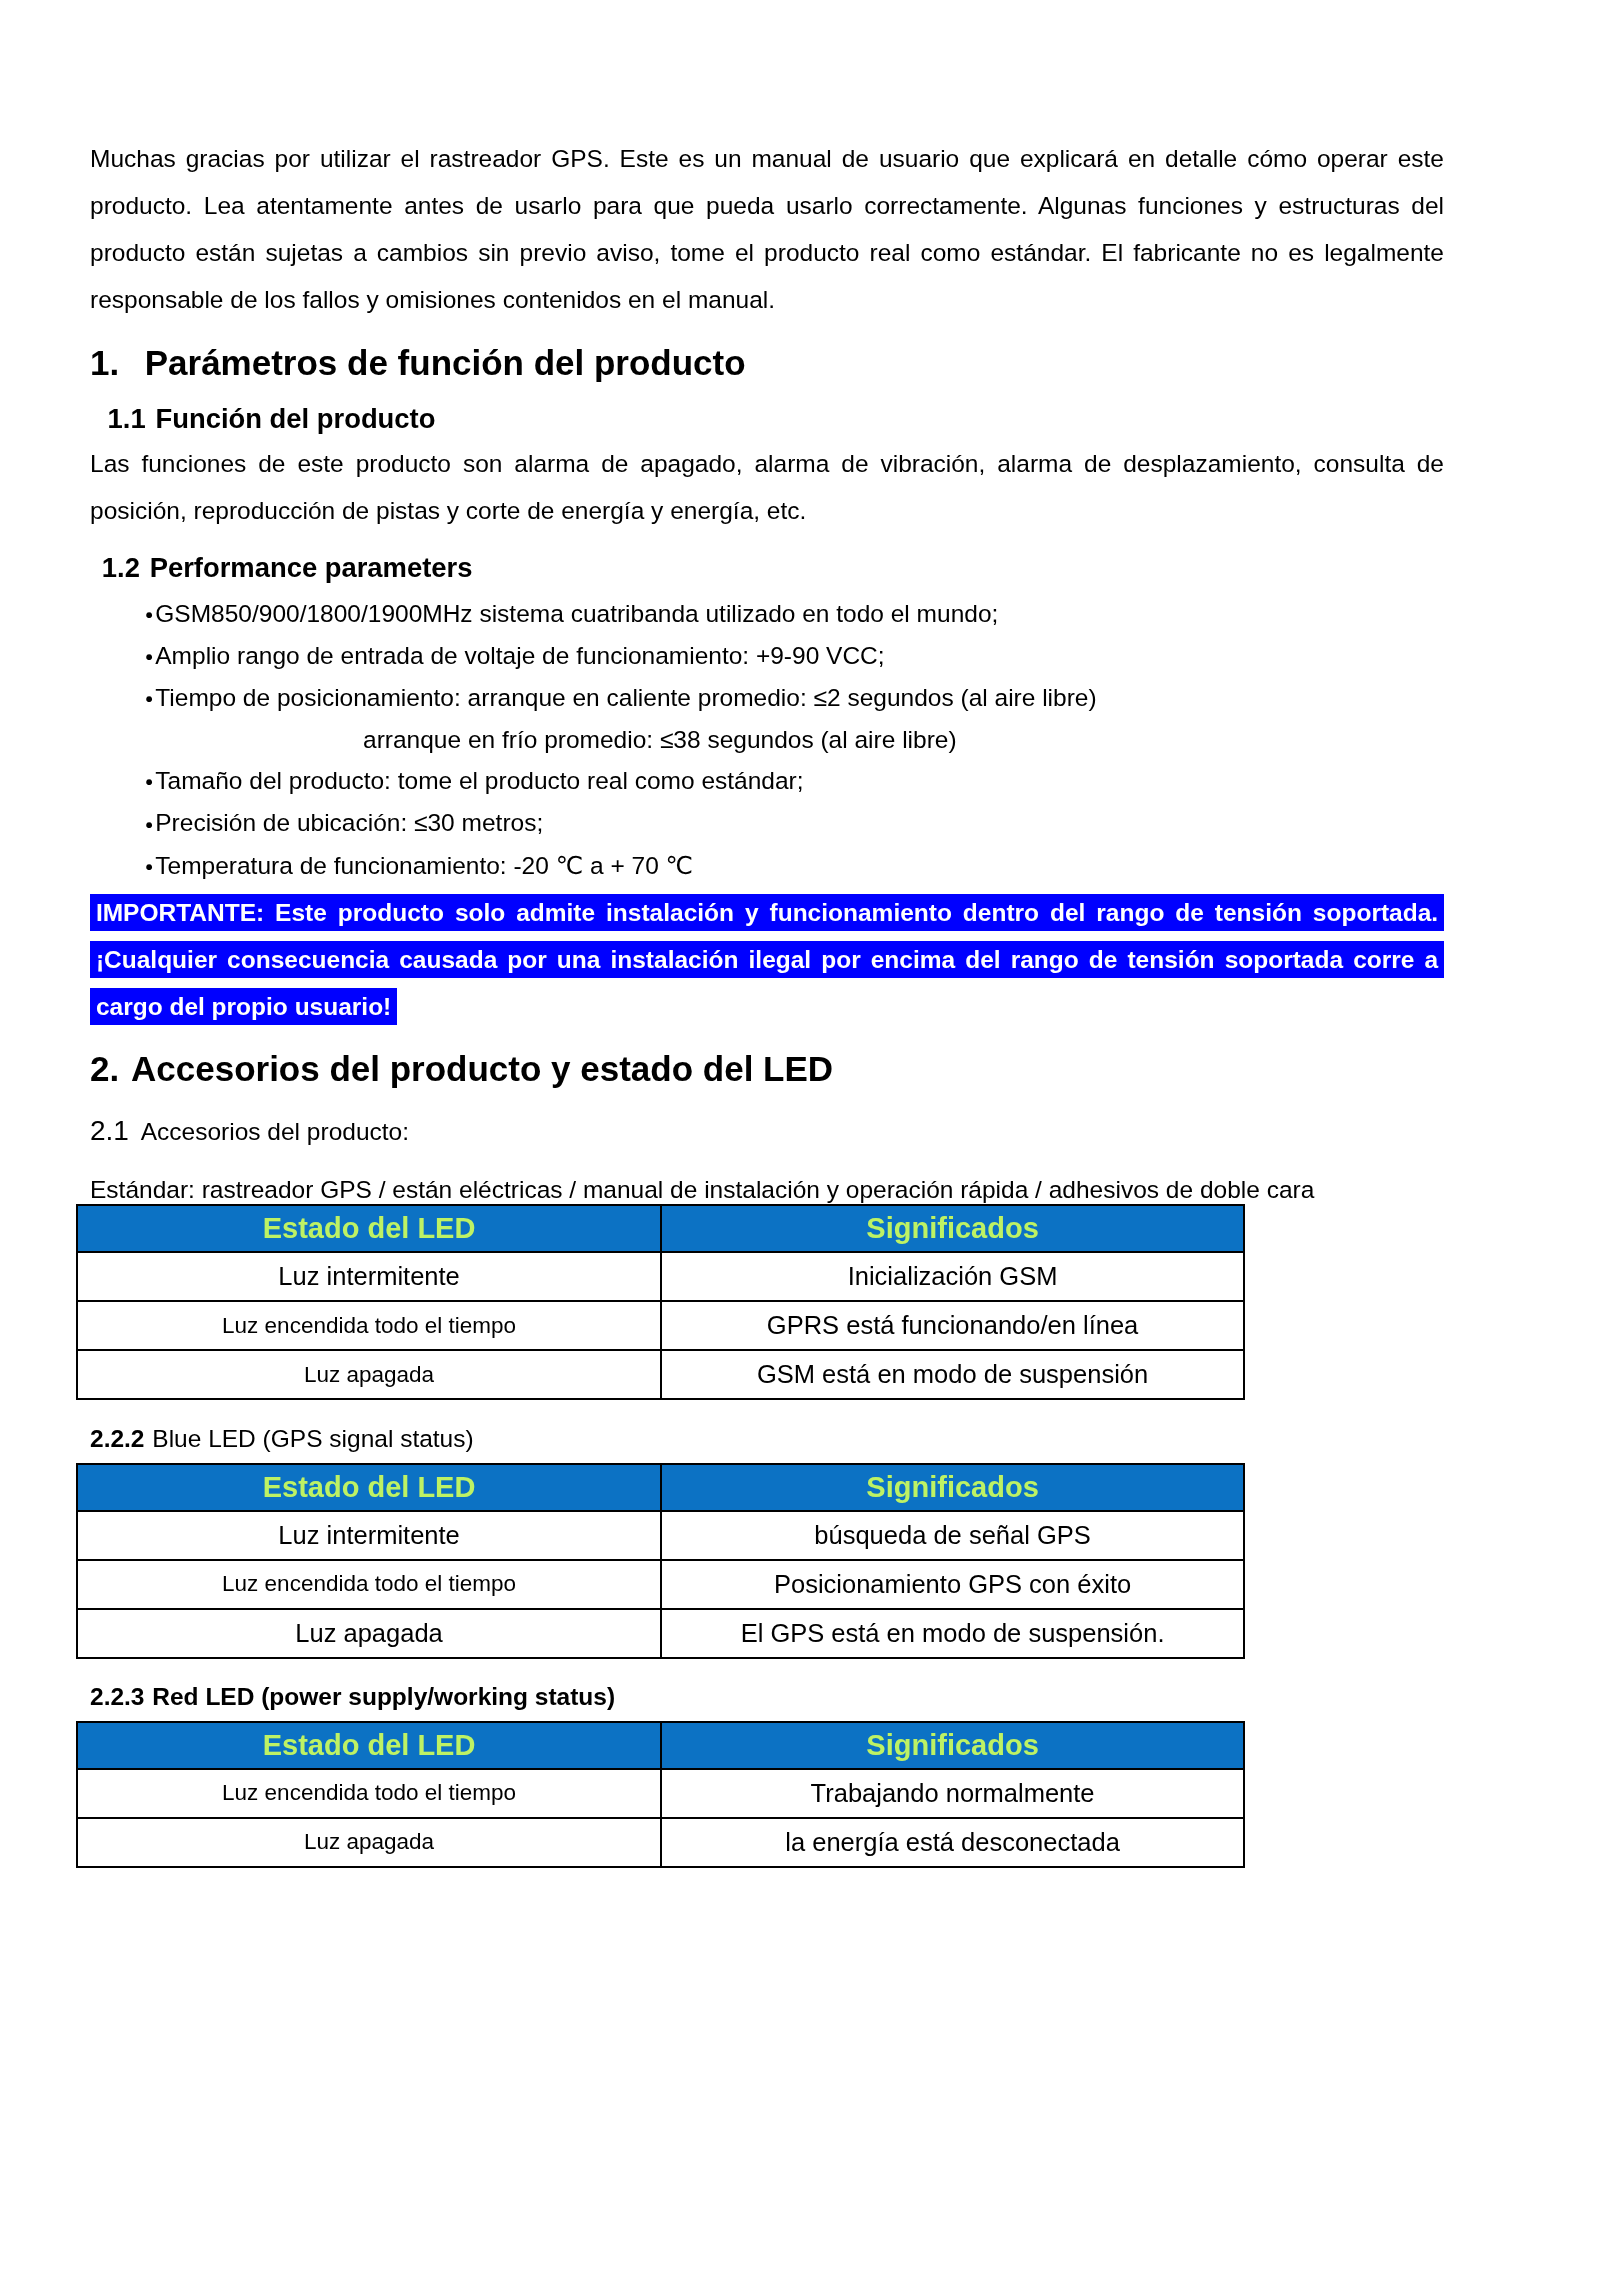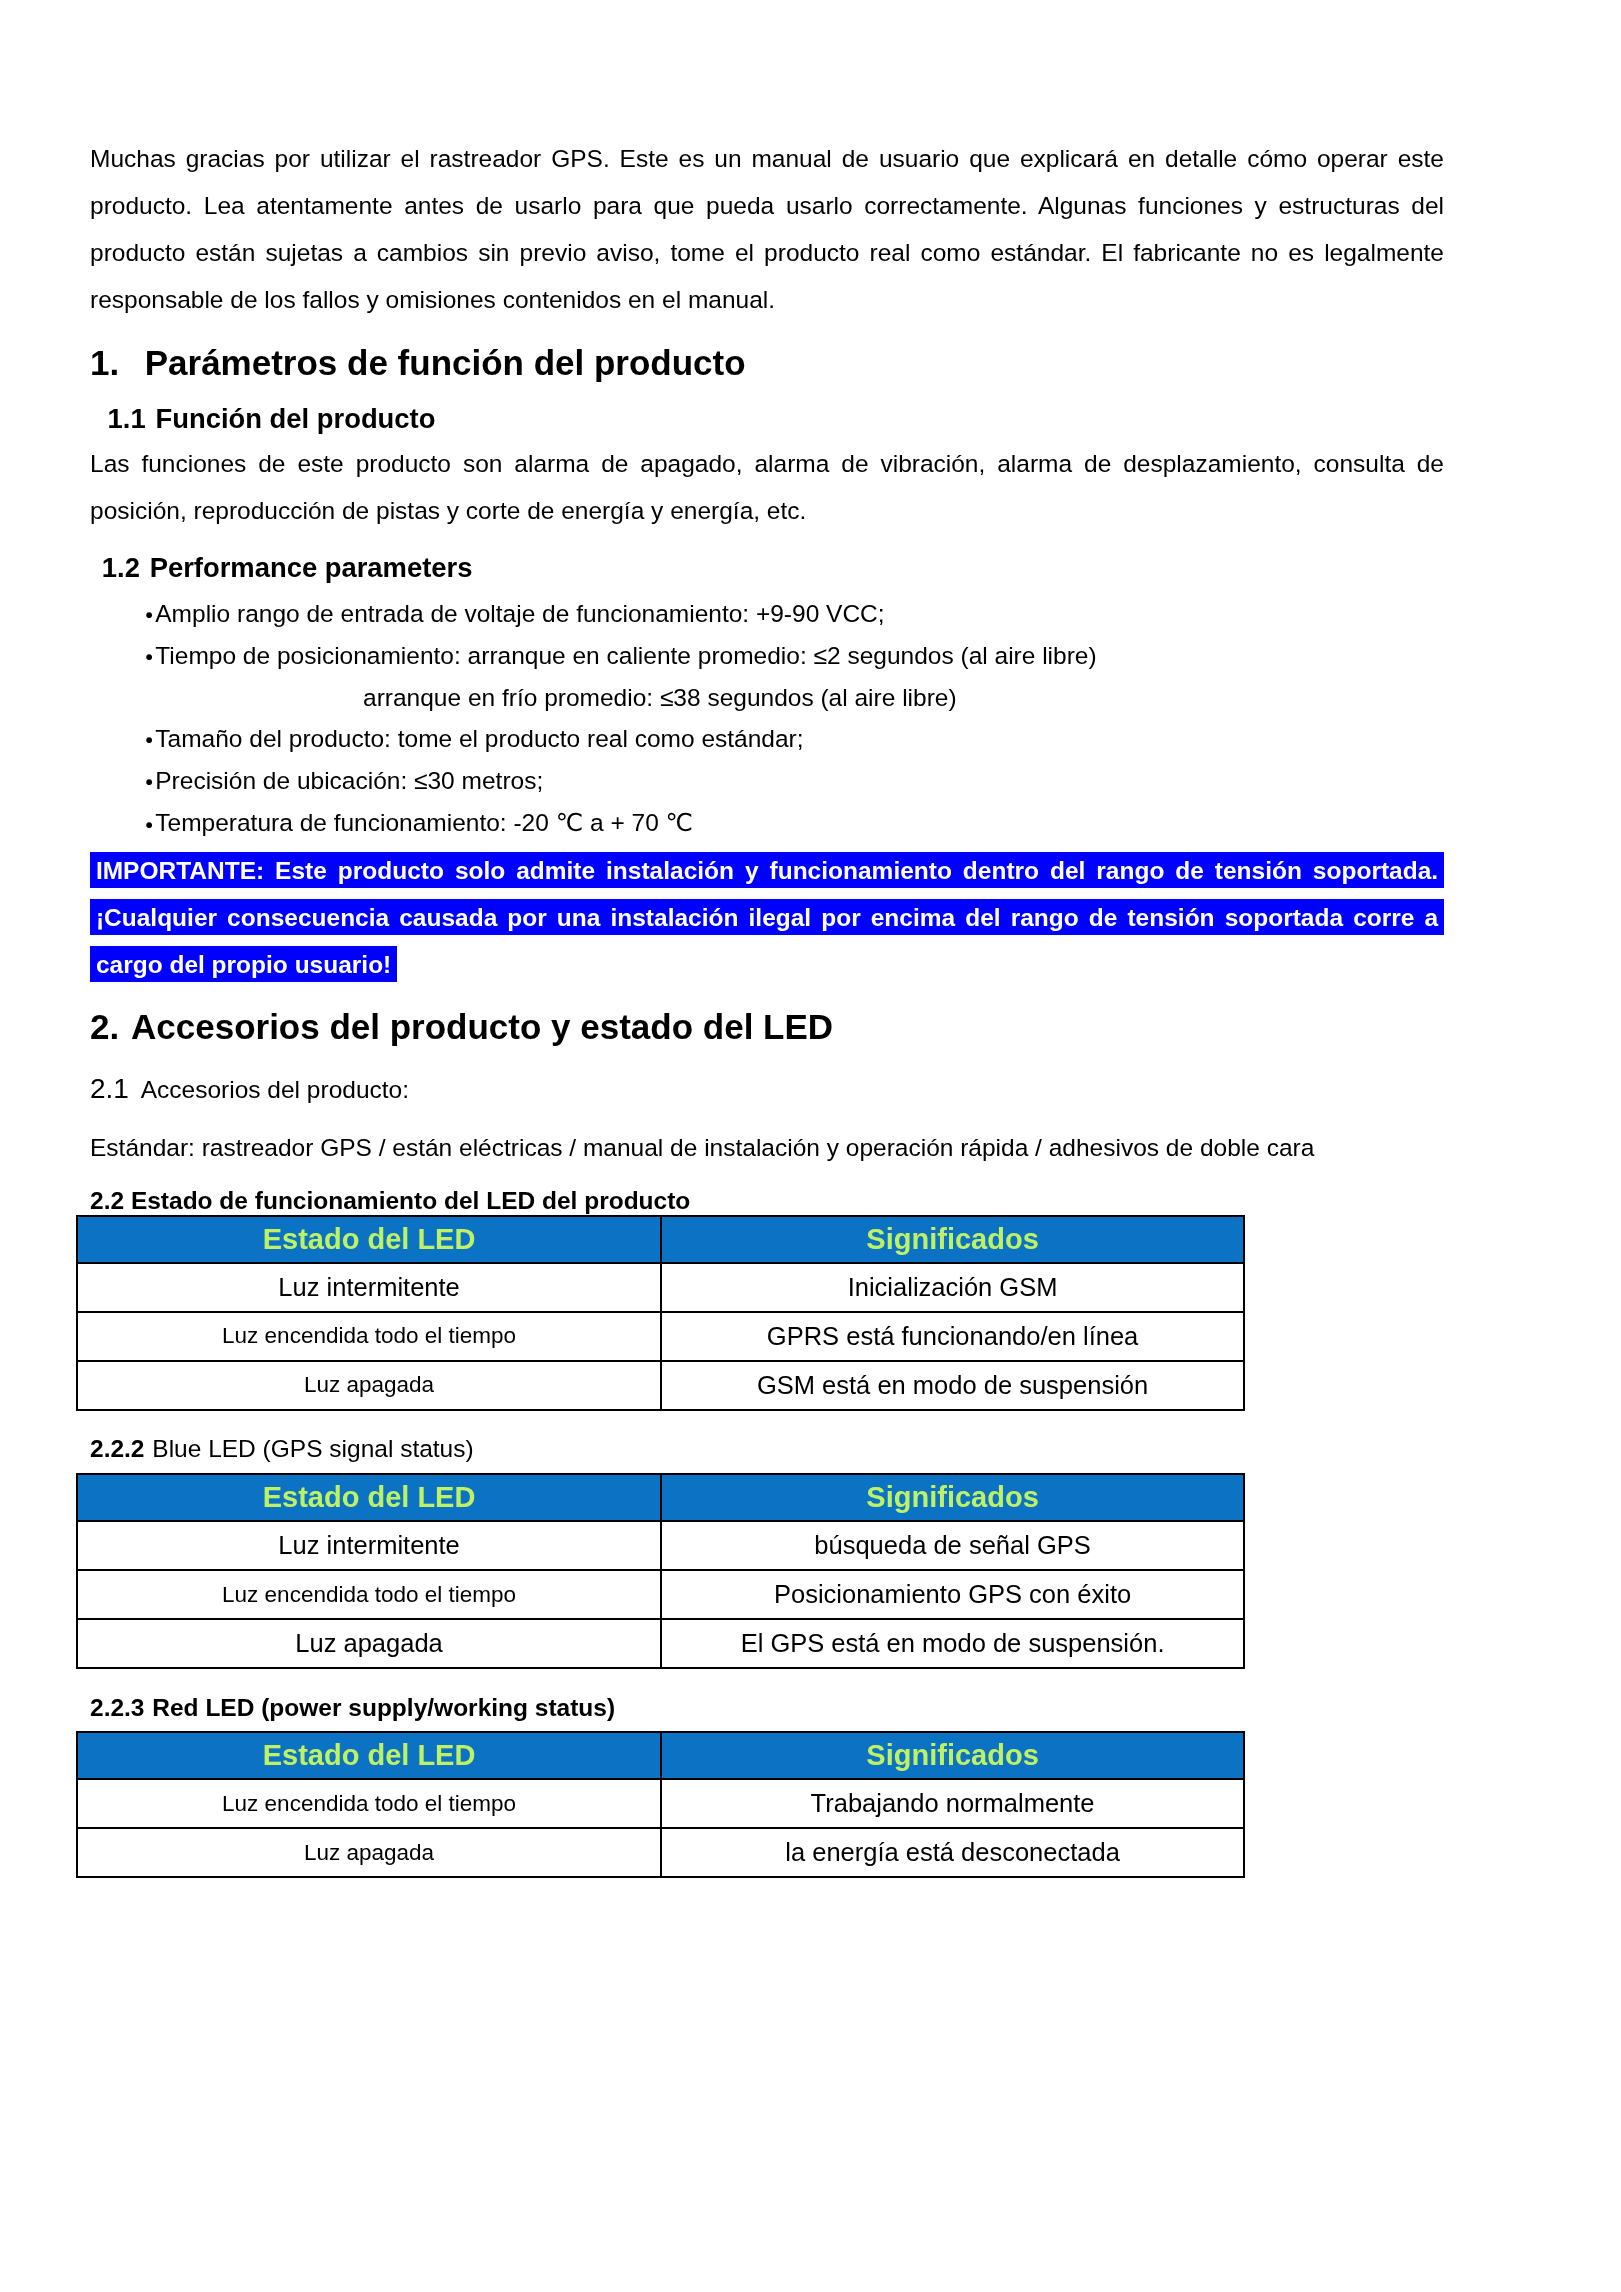--- a/index.html
+++ b/index.html
@@ -157,20 +157,21 @@
     <span class="hnum">1.1</span><span>Función del producto</span>
   </h2>
 
   <p class="body-just">Las funciones de este producto son alarma de apagado, alarma de vibración, alarma de desplazamiento, consulta de posición, reproducción de pistas y corte de energía y energía, etc.</p>
 
   <h2 class="h2 ind12">
     <span class="hnum">1.2</span><span>Performance parameters</span>
   </h2>
 
   <div class="bullets">
+    <div><span class="bullet-marker">●</span><span>GSM850/900/1800/1900MHz sistema cuatribanda utilizado en todo el mundo;</span></div>
     <div><span class="bullet-marker">●</span><span>Amplio rango de entrada de voltaje de funcionamiento: +9-90 VCC;</span></div>
     <div><span class="bullet-marker">●</span><span>Tiempo de posicionamiento: arranque en caliente promedio:  ≤2 segundos (al aire libre)</span></div>
     <div class="continuation">arranque en frío promedio:  ≤38 segundos (al aire libre)</div>
     <div><span class="bullet-marker">●</span><span>Tamaño del producto: tome el producto real como estándar;</span></div>
     <div><span class="bullet-marker">●</span><span>Precisión de ubicación:  ≤30 metros;</span></div>
     <div><span class="bullet-marker">●</span><span>Temperatura de funcionamiento: -20 ℃ a + 70 ℃</span></div>
   </div>
 
   <p class="important">
     <span class="hl" style="background-color: rgb(0, 0, 255);">IMPORTANTE: Este producto solo admite instalación y funcionamiento dentro del rango de tensión soportada. ¡Cualquier consecuencia causada por una instalación ilegal por encima del rango de tensión soportada corre a cargo del propio usuario!</span>
@@ -179,24 +180,20 @@
   <h1 class="h1">
     <span class="h1num-tight">2.</span><span>Accesorios del producto y estado del LED</span>
   </h1>
 
   <div class="s21">
     <span class="s21num">2.1</span><span>Accesorios del producto:</span>
   </div>
 
   <p class="acc-line">Estándar: rastreador GPS / están eléctricas / manual de instalación y operación rápida / adhesivos de doble cara</p>
 
-  <h3 class="h3">
-    <span>2.2</span>
-    <span>Estado de funcionamiento del LED del producto</span>
-  </h3>
 
   <table class="ledtable">
     <thead>
       <tr>
         <th style="background-color: rgb(12, 114, 196);">Estado del LED</th>
         <th style="background-color: rgb(12, 114, 196);">Significados</th>
       </tr>
     </thead>
     <tbody>
       <tr>

